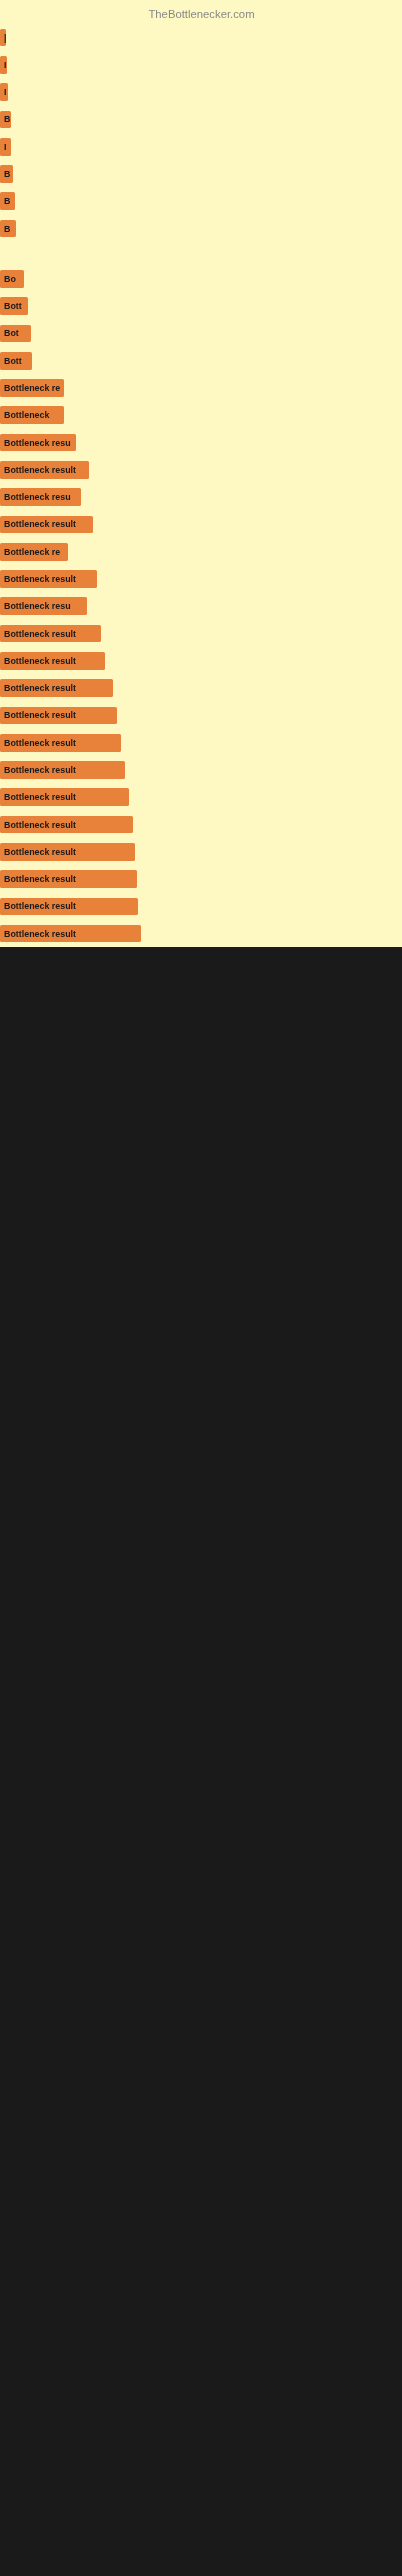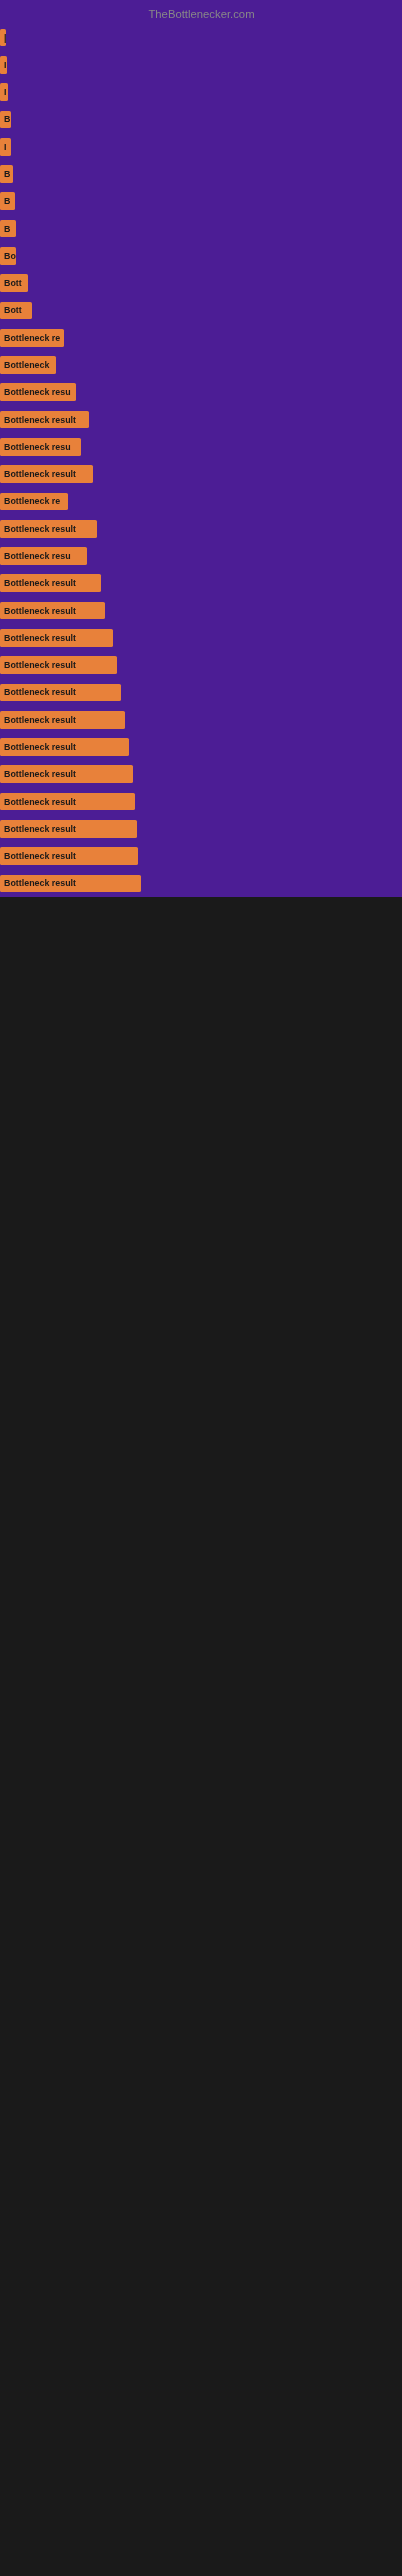--- a/index.html
+++ b/index.html
@@ -18,21 +18,21 @@
 
     .site-title {
       color: #888;
       font-size: 11.3px;
       text-align: center;
       padding: 8px 0 4px 0;
     }
 
     .chart-container {
       width: 403px;
-      background: #4c1d95;
+      background: #fef9c3;
       padding: 0;
     }
 
     .bar-row {
       display: flex;
       align-items: center;
       margin-bottom: 0;
       padding: 4.8px 0;
     }
 
@@ -93,41 +93,46 @@
         <div class="bar" style="width: 14.5px;">
           <span class="bar-text">B</span>
         </div>
       </div>
       <div class="bar-row">
         <div class="bar" style="width: 16px;">
           <span class="bar-text">B</span>
         </div>
       </div>
       <div class="bar-row">
-        <div class="bar" style="width: 16px;">
+        <div class="bar" style="width: 24px; margin-top: 23px;">
           <span class="bar-text">Bo</span>
         </div>
       </div>
       <div class="bar-row">
         <div class="bar" style="width: 28px;">
           <span class="bar-text">Bott</span>
         </div>
       </div>
       <div class="bar-row">
+        <div class="bar" style="width: 31px;">
+          <span class="bar-text">Bot</span>
+        </div>
+      </div>
+      <div class="bar-row">
         <div class="bar" style="width: 32px;">
           <span class="bar-text">Bott</span>
         </div>
       </div>
       <div class="bar-row">
         <div class="bar" style="width: 64px;">
           <span class="bar-text">Bottleneck re</span>
         </div>
       </div>
       <div class="bar-row">
-        <div class="bar" style="width: 56px; text-align: right;">
+        <div class="bar" style="width: 64px; text-align: right;">
           <span class="bar-text">Bottleneck</span>
         </div>
       </div>
       <div class="bar-row">
         <div class="bar" style="width: 76px;">
           <span class="bar-text">Bottleneck resu</span>
         </div>
       </div>
       <div class="bar-row">
         <div class="bar" style="width: 89px;">

